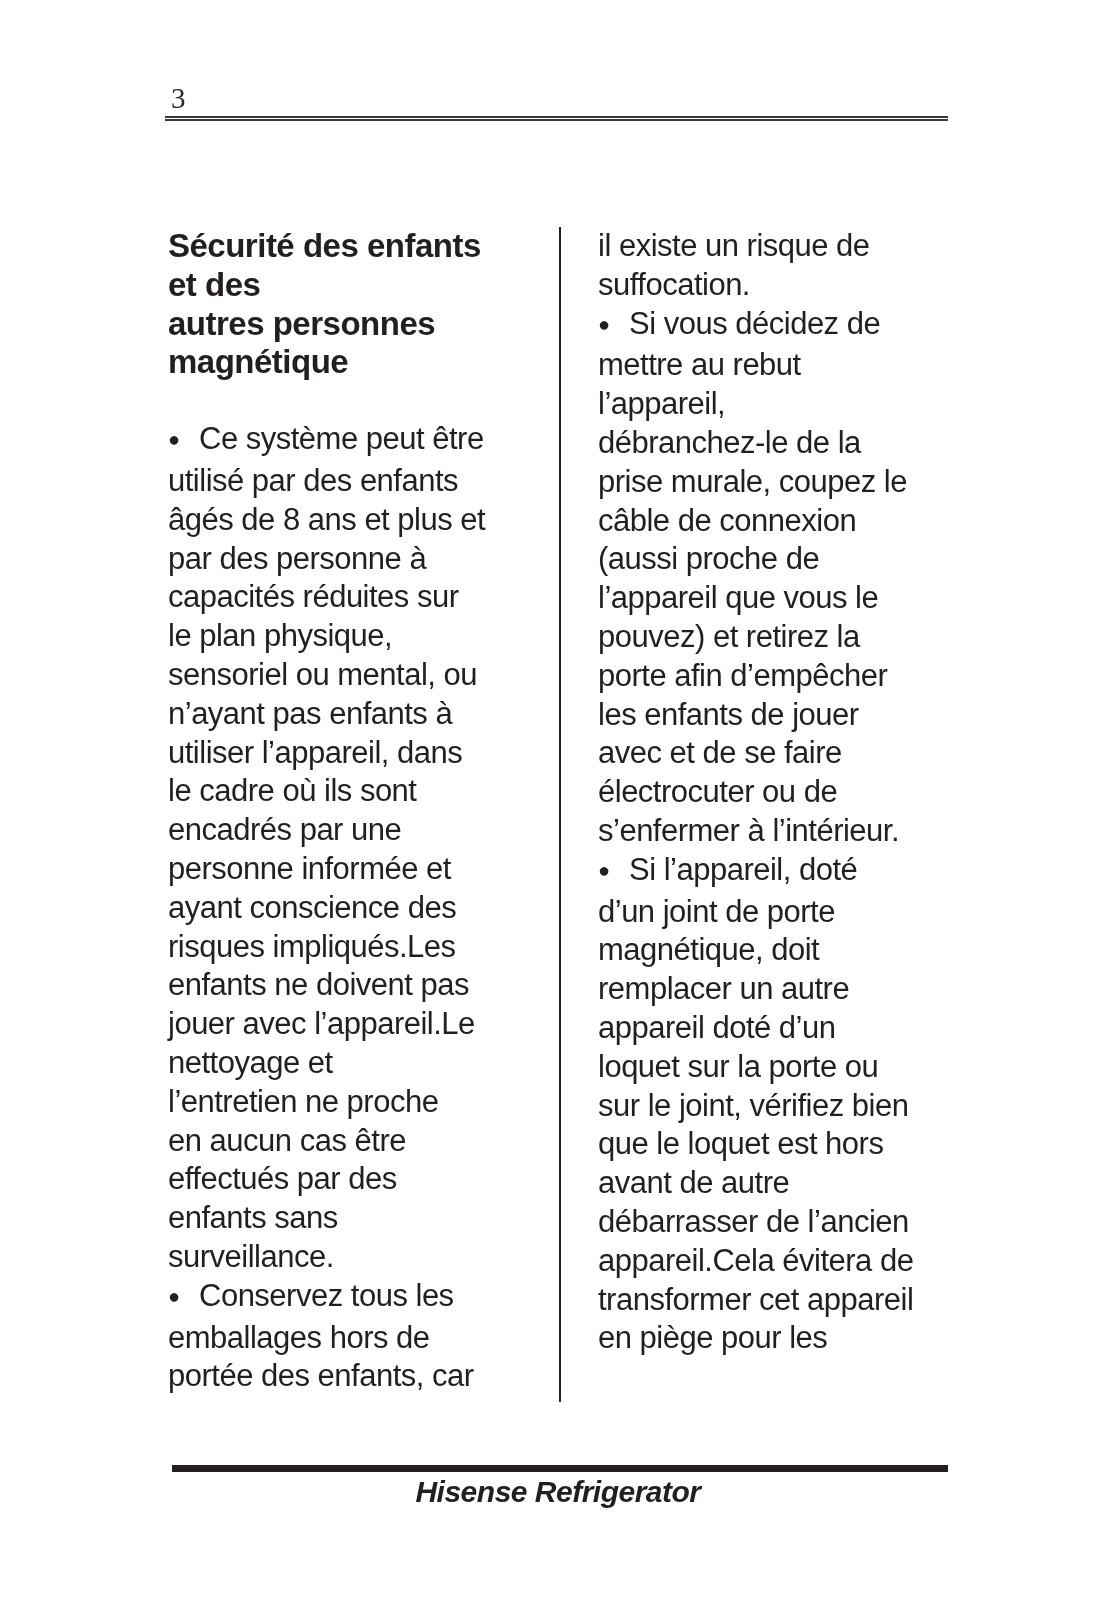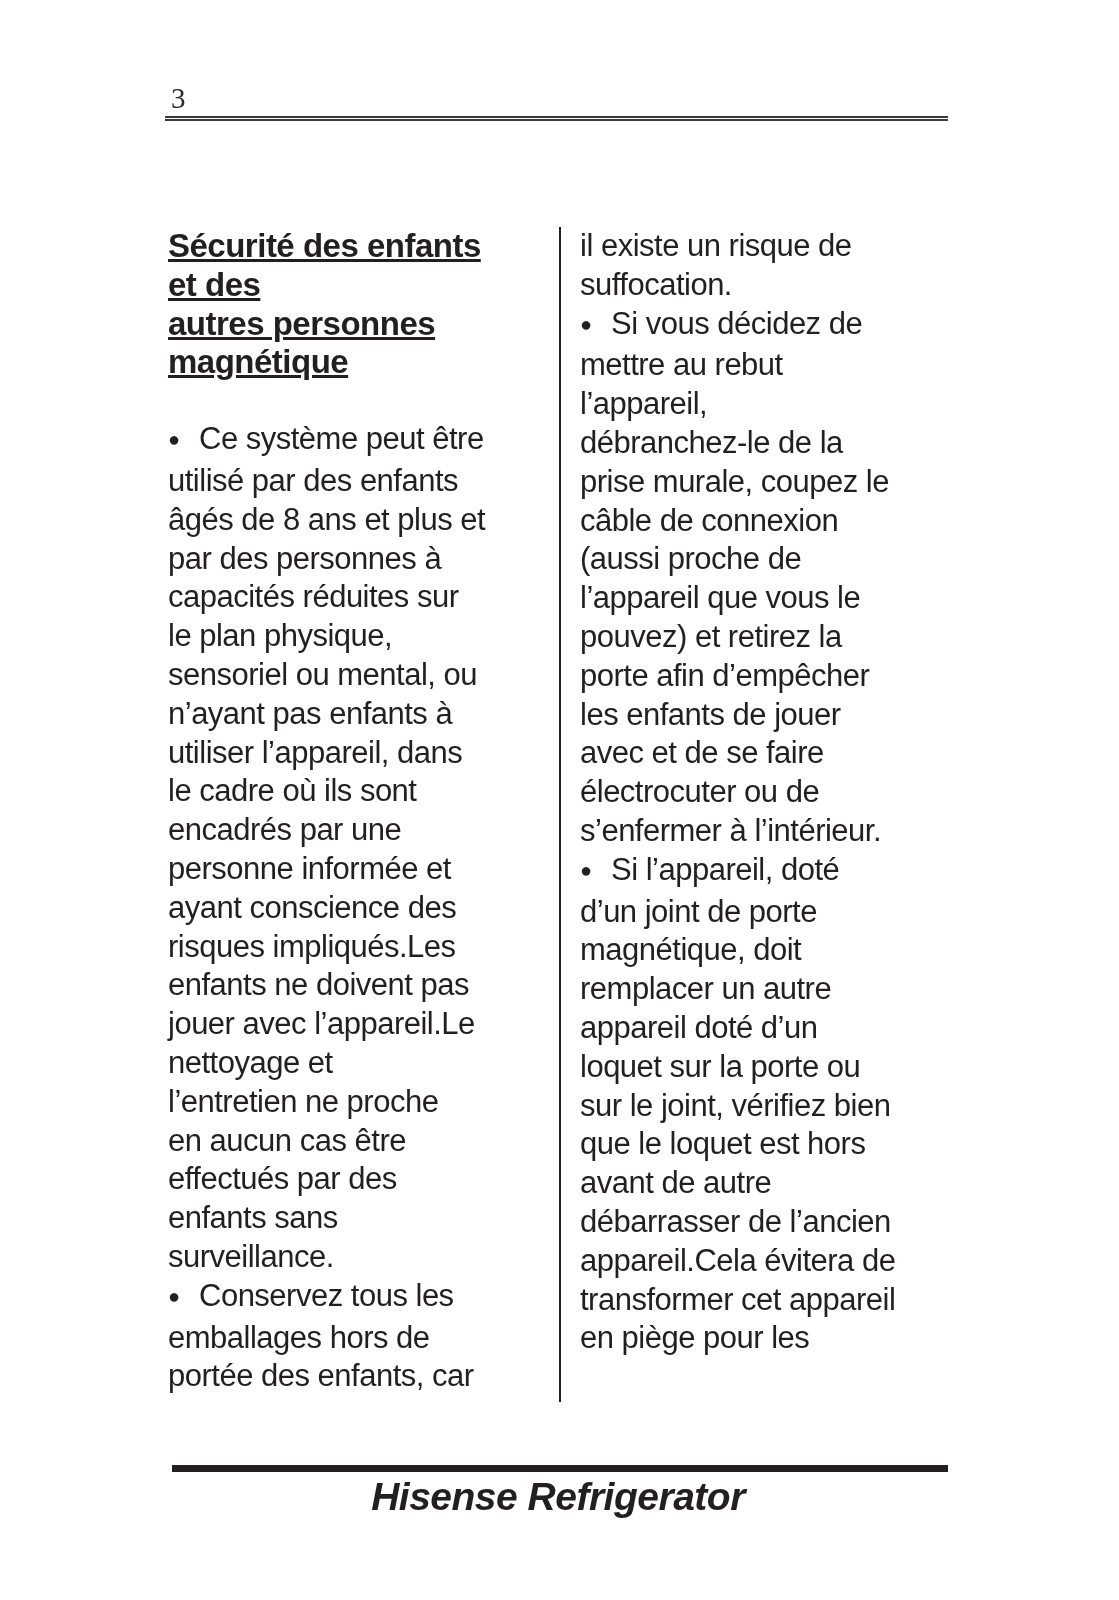--- a/index.html
+++ b/index.html
@@ -48,29 +48,28 @@
     box-sizing: border-box;
     padding-right: 20px;
   }
   .divider {
     width: 2px;
     background: #231f20;
   }
   .col-right {
     flex: 1;
     box-sizing: border-box;
-    padding-left: 19px;
+    padding-left: 37px;
   }
   .heading {
     font-size: 33px;
     font-weight: bold;
     line-height: 38.8px;
     letter-spacing: -0.5px;
     margin: 0 0 38px 0;
-    text-decoration: underline;
   }
   .heading-line {
     white-space: nowrap;
   }
   .body-line {
     font-size: 31px;
     line-height: 38.8px;
     letter-spacing: -0.5px;
     white-space: nowrap;
   }
@@ -87,21 +86,21 @@
     width: 776px;
     height: 7px;
     background: #231f20;
   }
   .footer-brand {
     position: absolute;
     top: 1475px;
     left: 168px;
     width: 780px;
     text-align: center;
-    font-size: 39px;
+    font-size: 30px;
     font-weight: bold;
     font-style: italic;
     letter-spacing: -0.5px;
   }
 </style>
 </head>
 <body>
 
 <div class="page">
 
@@ -115,21 +114,21 @@
       <div class="heading">
           <div class="heading-line">Sécurité des enfants</div>
           <div class="heading-line">et des</div>
           <div class="heading-line">autres personnes</div>
           <div class="heading-line">magnétique</div>
         </div>
       <div class="body">
           <div class="body-line"><span class="bullet">●</span>Ce système peut être</div>
           <div class="body-line">utilisé par des enfants</div>
           <div class="body-line">âgés de 8 ans et plus et</div>
-          <div class="body-line">par des personnes à</div>
+          <div class="body-line">par des personne à</div>
           <div class="body-line">capacités réduites sur</div>
           <div class="body-line">le plan physique,</div>
           <div class="body-line">sensoriel ou mental, ou</div>
           <div class="body-line">n’ayant pas enfants à</div>
           <div class="body-line">utiliser l’appareil, dans</div>
           <div class="body-line">le cadre où ils sont</div>
           <div class="body-line">encadrés par une</div>
           <div class="body-line">personne informée et</div>
           <div class="body-line">ayant conscience des</div>
           <div class="body-line">risques impliqués.Les</div>

